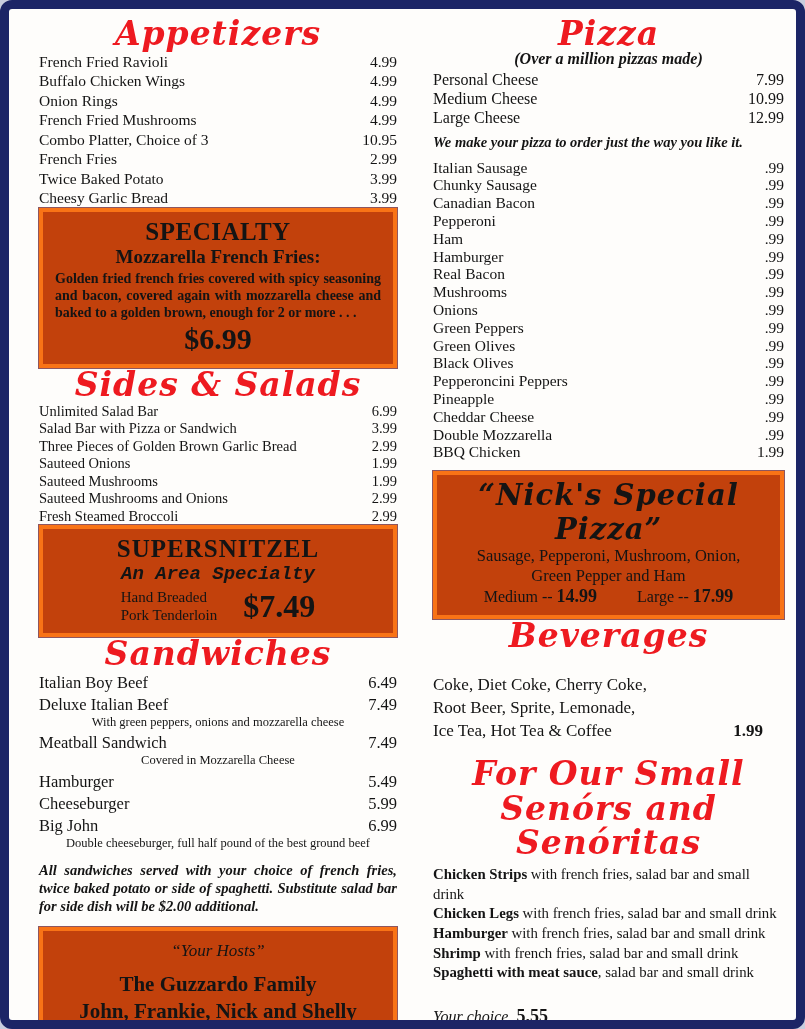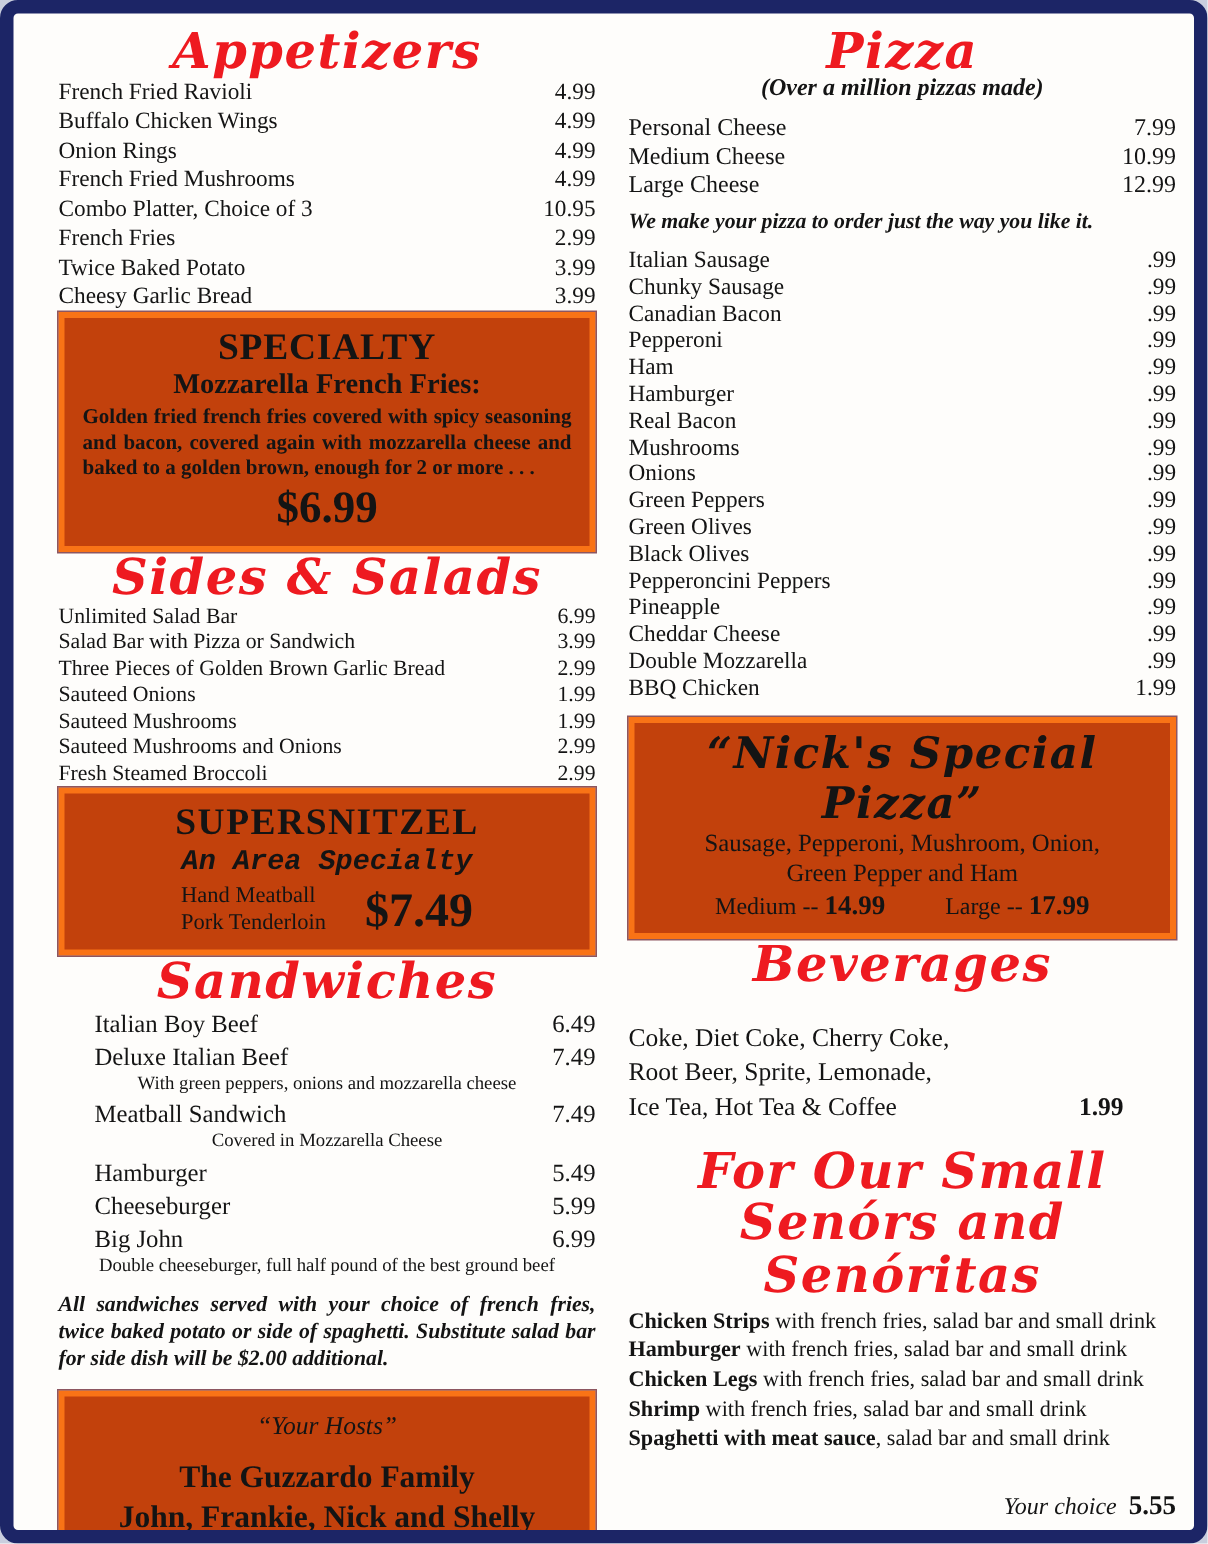--- a/index.html
+++ b/index.html
@@ -9,21 +9,21 @@
     color: #141414;
     background: #c9cede;
   }
   .page {
     width: 805px; height: 1029px;
     background: #fefdfb;
     border: 9px solid #1c2566;
     border-radius: 12px;
     padding: 8px 12px 6px 30px;
     display: flex;
-    gap: 22px;
+    gap: 36px;
     overflow: hidden;
   }
   .col { display: flex; flex-direction: column; }
   .col.left  { flex: 0 0 358px; }
   .col.right { flex: 1; }
 
   h1.script {
     font-family: "DejaVu Serif", serif;
     font-style: italic;
     font-weight: bold;
@@ -48,21 +48,21 @@
     min-width: 12px;
   }
   .row .p { white-space: nowrap; min-width: 38px; text-align: right; }
   .note { text-align: center; font-size: 12.5px; line-height: 1.1; margin: 0 6px 3px 6px; }
 
   .menu-list { font-size: 15.5px; }
   .menu-list.appetizers .row { line-height: 19.5px; }
   .menu-list.sides { font-size: 14.5px; }
   .menu-list.sides .row { line-height: 17.5px; }
   .menu-list.sandwiches { font-size: 16.5px; }
-  .menu-list.sandwiches .row { line-height: 22px; margin-left: 24px; }
+  .menu-list.sandwiches .row { line-height: 22px; }
   .menu-list.toppings { font-size: 15.5px; }
   .menu-list.toppings .row { line-height: 17.8px; }
   .menu-list.sizes { font-size: 16px; }
   .menu-list.sizes .row { line-height: 19px; }
 
   .red-box {
     border: 4px solid #f97316;
     outline: 1px solid #8d5660;
     background: #c2410c;
     text-align: center;
@@ -106,21 +106,21 @@
   .nicks-row b { font-size: 18px; }
 
   .bev-lines { font-size: 17px; line-height: 1.35; margin-top: 20px; }
   .bev-last { display: flex; align-items: baseline; max-width: 330px; }
   .bev-last .leader { flex: 1; margin: 0 5px; background-image: radial-gradient(circle,#1c1c1c 1.1px,transparent 1.3px); background-size: 10px 4px; background-repeat: repeat-x; background-position: left bottom 3px; }
   .bev-last .p { font-weight: bold; }
 
   .kids-title { margin-top: 14px; font-size: 31px; }
   .kids-list { font-size: 14.8px; line-height: 1.33; margin-top: 4px; }
   .kids-list b { font-size: 14.8px; }
-  .kids-choice { text-align: right; margin-top: 23px; font-size: 16px; }
+  .kids-choice { text-align: left; margin-top: 23px; font-size: 16px; }
   .kids-choice .yc { font-style: italic; }
   .kids-choice .cp { font-weight: bold; font-size: 18px; margin-left: 8px; }
 
   .spacer-s { height: 8px; } .spacer-m { height: 12px; } .spacer-l { height: 14px; }
 </style>
 </head>
 <body>
 
 <div class="page">
 
@@ -282,21 +282,21 @@
         </div>
       </div>
 
     <div class="spacer-l"></div>
 
     <div class="red-box snitzel-box">
       <div class="bx-title">SUPERSNITZEL</div>
       <div class="bx-sub">An Area Specialty</div>
       <div class="snitzel-row">
         <div class="item">
-          <div>Hand Meatball</div>
+          <div>Hand Breaded</div>
           <div>Pork Tenderloin</div>
         </div>
         <div class="price">$7.49</div>
       </div>
     </div>
 
     <div class="spacer-s"></div>
 
     <h1 class="script">Sandwiches</h1>
 
@@ -630,23 +630,23 @@
 
     <h1 class="script kids-title">
       <div>For Our Small</div>
       <div>Senórs and Senóritas</div>
     </h1>
 
     <div class="kids-list">
 
         <div><b>Chicken Strips</b><span> with french fries, salad bar and small drink</span></div>
 
+        <div><b>Chicken Legs</b><span> with french fries, salad bar and small drink</span></div>
+
         <div><b>Hamburger</b><span> with french fries, salad bar and small drink</span></div>
-
-        <div><b>Chicken Legs</b><span> with french fries, salad bar and small drink</span></div>
 
         <div><b>Shrimp</b><span> with french fries, salad bar and small drink</span></div>
 
         <div><b>Spaghetti with meat sauce</b><span>, salad bar and small drink</span></div>
       </div>
 
     <div class="kids-choice">
       <span class="yc">Your choice</span><span class="cp">5.55</span>
     </div>
 

